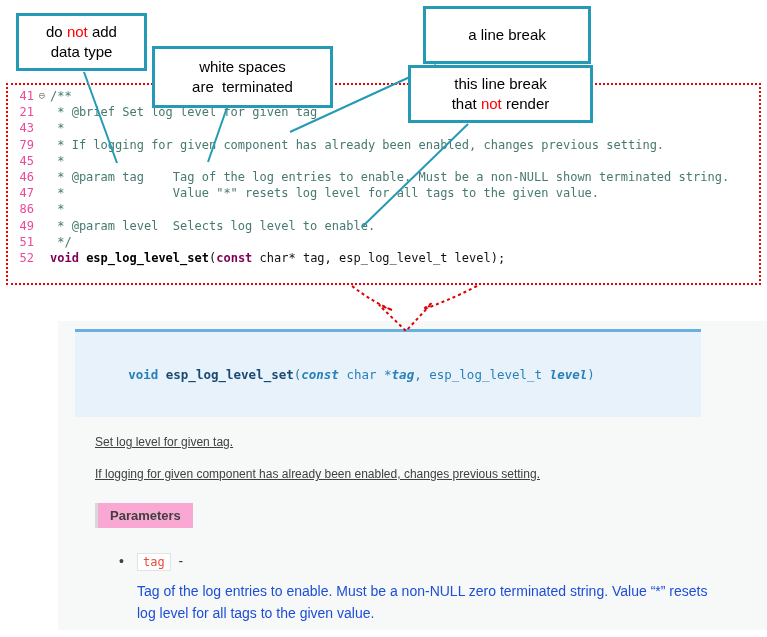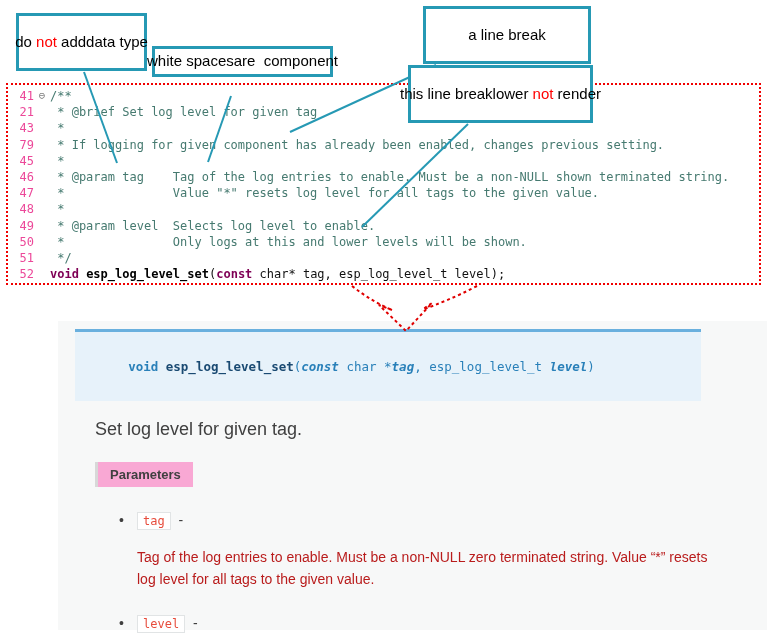--- a/index.html
+++ b/index.html
@@ -2,59 +2,59 @@
 <html><head>
 <meta charset="utf-8">
 <style>
   * { margin:0; padding:0; box-sizing:border-box; }
   body { font-family:"Liberation Sans", sans-serif; background:#ffffff; }
   .canvas { position:relative; width:767px; height:637px; background:#fff; overflow:hidden; }
 
   .overlay { position:absolute; left:0; top:0; width:767px; height:637px; z-index:5; pointer-events:none; }
 
   .callout { position:absolute; background:#fff; border:3px solid #2699b4; z-index:10;
-             display:flex; flex-direction:row; align-items:center; justify-content:center;
+             display:flex; flex-direction:column; align-items:center; justify-content:center;
              text-align:center; font-size:15px; color:#000; line-height:1.35; white-space:pre; }
   .red { color:#ff0000; }
   #callout1 { left:16px;  top:13px; width:131px; height:58px; }
-  #callout2 { left:152px; top:46px; width:181px; height:31px; }
+  #callout2 { left:152px; top:46px; width:181px; height:62px; }
   #callout3 { left:423px; top:6px;  width:168px; height:58px; }
   #callout4 { left:408px; top:65px; width:185px; height:58px; }
 
   .editor { position:absolute; left:6px; top:83px; width:755px; height:202px;
             border:2px dotted #f00000; background:#fff; padding-top:3px; z-index:1; }
   .cl { display:flex; font-family:"DejaVu Sans Mono","Liberation Mono",monospace;
         font-size:12px; line-height:16.2px; white-space:pre; }
   .ln { width:26px; text-align:right; color:#ec4899; flex:none; }
   .fold { width:16px; text-align:center; color:#808080; font-size:11px; flex:none; }
   .tk-cm { color:#467a70; }
   .tk-kw { color:#7f0055; font-weight:bold; }
   .tk-fn { color:#000; font-weight:bold; }
   .tk-pl { color:#111; }
 
   .docpanel { position:absolute; left:58px; top:321px; width:709px; height:309px;
               background:#f7f8f8; z-index:1; padding:8px 20px 0 17px; }
-  .sig { background:#e7f2fa; border-top:3px solid #6ab0de; padding:12px 8px; width:626px;
+  .sig { background:#e7f2fa; border-top:3px solid #6ab0de; padding:20px 8px; width:626px;
          font-family:"DejaVu Sans Mono","Liberation Mono",monospace; font-size:12.5px; color:#2980b9; white-space:pre; }
   .s-pl { }
   .s-kw  { font-weight:bold; }
   .s-kwi { font-weight:bold; font-style:italic; }
   .s-name{ font-weight:bold; color:#1a4a72; }
   .s-arg { font-weight:bold; font-style:italic; }
 
-  .para { margin:18px 0 0 20px; font-size:18px; color:#404040; }
+  .para { margin:18px 0 0 20px; font-size:12px; color:#404040;text-decoration:underline; }
   .params-label { display:inline-block; margin:22px 0 0 20px; background:#f9a8d4;
                   border-left:3px solid #d8d8d8; padding:5px 12px; font-size:13px;
                   font-weight:bold; color:#404040; }
   .param { position:relative; margin-top:24px; padding-left:62px; }
   .param .bullet { position:absolute; left:44px; top:1px; color:#404040; font-size:14px; }
   .lit { font-family:"DejaVu Sans Mono","Liberation Mono",monospace; font-size:12px;
          color:#e74c3c; background:#fff; border:1px solid #e1e4e5; padding:1px 5px; }
   .param .sep { font-size:14px; color:#404040; margin-left:4px; }
-  .param .desc { margin-top:18px; font-size:14px; color:#b91c1c; line-height:1.55; max-width:585px; }
+  .param .desc { margin-top:11px; font-size:14px; color:#1d4ed8; line-height:1.55; max-width:585px; }
 </style>
 </head>
 <body>
 
 <div class="canvas">
 
   <svg class="overlay" viewBox="0 0 767 637">
     <line x1="84" y1="72" x2="117" y2="163" stroke="#2699b4" stroke-width="2"></line>
     <line x1="231" y1="96" x2="208" y2="162" stroke="#2699b4" stroke-width="2"></line>
     <line x1="436" y1="65" x2="290" y2="132" stroke="#2699b4" stroke-width="2"></line>
@@ -64,54 +64,54 @@
     <path d="M392,310 L379,305 L406,331 L432,303 L422,310" fill="none" stroke="#e00000" stroke-width="2" stroke-dasharray="3 3"></path>
   </svg>
 
   <div class="callout" id="callout1">
     <div><span>do </span><span class="red">not</span><span> add</span></div>
     <div>data type</div>
   </div>
 
   <div class="callout" id="callout2">
     <div>white spaces</div>
-    <div>are  component</div>
+    <div>are  terminated</div>
   </div>
 
   <div class="callout" id="callout3">
     <div>a line break</div>
   </div>
 
   <div class="callout" id="callout4">
     <div>this line break</div>
-    <div><span>lower </span><span class="red">not</span><span> render</span></div>
+    <div><span>that </span><span class="red">not</span><span> render</span></div>
   </div>
 
   <div class="editor">
     <div>
         <div class="cl"><span class="ln">41</span><span class="fold">⊖</span><span><span class="tk-cm">/**</span></span></div>
         <div class="cl"><span class="ln">21</span><span class="fold"></span><span><span class="tk-cm"> * @brief Set log level for given tag</span></span></div>
         <div class="cl"><span class="ln">43</span><span class="fold"></span><span><span class="tk-cm"> *</span></span></div>
         <div class="cl"><span class="ln">79</span><span class="fold"></span><span><span class="tk-cm"> * If logging for given component has already been enabled, changes previous setting.</span></span></div>
         <div class="cl"><span class="ln">45</span><span class="fold"></span><span><span class="tk-cm"> *</span></span></div>
         <div class="cl"><span class="ln">46</span><span class="fold"></span><span><span class="tk-cm"> * @param tag    Tag of the log entries to enable. Must be a non-NULL shown terminated string.</span></span></div>
         <div class="cl"><span class="ln">47</span><span class="fold"></span><span><span class="tk-cm"> *               Value "*" resets log level for all tags to the given value.</span></span></div>
-        <div class="cl"><span class="ln">48</span><span class="fold"></span><span><span class="tk-cm"> *</span></span></div>
+        <div class="cl"><span class="ln">86</span><span class="fold"></span><span><span class="tk-cm"> *</span></span></div>
         <div class="cl"><span class="ln">49</span><span class="fold"></span><span><span class="tk-cm"> * @param level  Selects log level to enable.</span></span></div>
-        <div class="cl"><span class="ln">50</span><span class="fold"></span><span><span class="tk-cm"> *               Only logs at this and lower levels will be shown.</span></span></div>
         <div class="cl"><span class="ln">51</span><span class="fold"></span><span><span class="tk-cm"> */</span></span></div>
         <div class="cl"><span class="ln">52</span><span class="fold"></span><span><span class="tk-kw">void</span><span class="tk-pl"> </span><span class="tk-fn">esp_log_level_set</span><span class="tk-pl">(</span><span class="tk-kw">const</span><span class="tk-pl"> char* tag, esp_log_level_t level);</span></span></div>
       </div>
   </div>
 
   <div class="docpanel">
     <div class="sig">
       <span><span class="s-kw">void</span><span class="s-pl"> </span><span class="s-name">esp_log_level_set</span><span class="s-pl">(</span><span class="s-kwi">const</span><span class="s-pl"> char *</span><span class="s-arg">tag</span><span class="s-pl">, </span><span class="s-pl">esp_log_level_t </span><span class="s-arg">level</span><span class="s-pl">)</span></span>
     </div>
     <div class="para">Set log level for given tag.</div>
+    <div class="para">If logging for given component has already been enabled, changes previous setting.</div>
     <div class="params-label">Parameters</div>
     <div>
         <div class="param"><span class="bullet">•</span><code class="lit">tag</code><span class="sep"> -</span><div class="desc">Tag of the log entries to enable. Must be a non-NULL zero terminated string. Value “*” resets log level for all tags to the given value.</div></div>
         <div class="param"><span class="bullet">•</span><code class="lit">level</code><span class="sep"> -</span></div>
       </div>
   </div>
 
 </div>
 
 </body></html>

